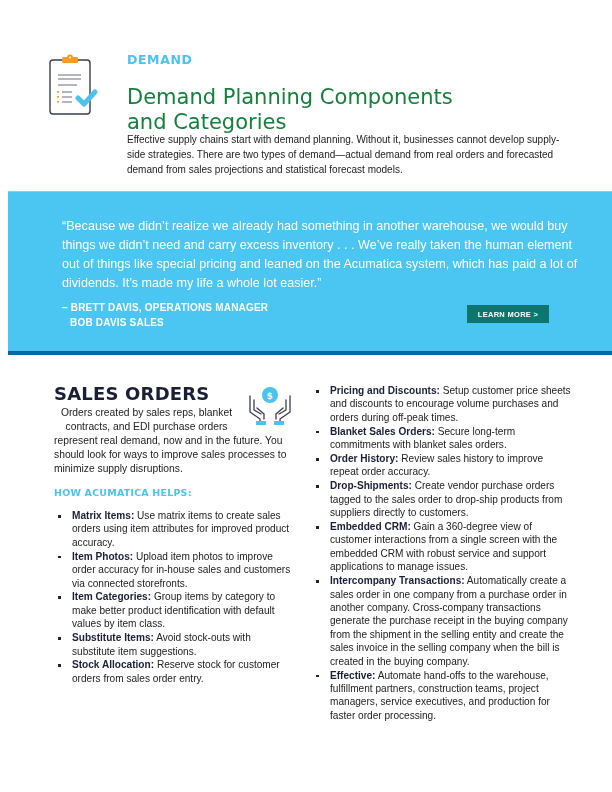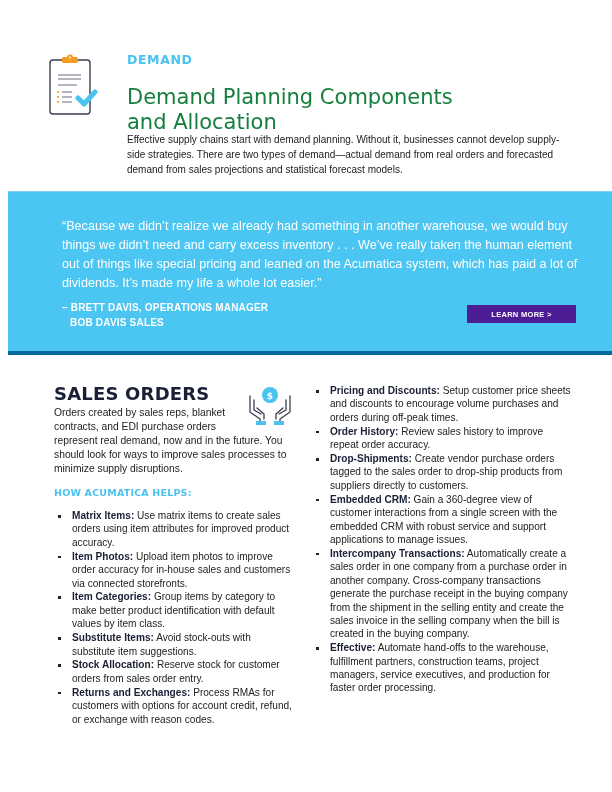--- a/index.html
+++ b/index.html
@@ -39,41 +39,41 @@
       position: absolute; left: 54px; top: 25px; width: 520px;
       color: #ffffff; font-size: 12.6px; line-height: 19px;
     }
     .quote-attrib {
       position: absolute; left: 54px; top: 108px;
       color: #ffffff; font-size: 10px; line-height: 15px; font-weight: bold;
       letter-spacing: 0.2px;
     }
     .quote-attrib .line2 { padding-left: 8px; display: block; }
     .learn-more {
-      position: absolute; left: 459px; top: 113px; width: 109px; height: 18px;
-      background: #4c1d95; color: #ffffff; border: none;
+      position: absolute; left: 459px; top: 113px; width: 82px; height: 18px;
+      background: #0f766e; color: #ffffff; border: none;
       font-family: "Liberation Sans", sans-serif;
       font-size: 7.5px; font-weight: bold; letter-spacing: 0.3px;
       display: flex; align-items: center; justify-content: center;
       cursor: pointer;
       text-align: center;
     }
     .sales-heading {
       position: absolute; left: 54px; top: 383px;
       font-family: "DejaVu Sans", sans-serif;
       font-size: 18px; font-weight: bold; color: #1a1f36; letter-spacing: 0.2px;
     }
     .hands-icon {
       position: absolute; left: 247px; top: 386px; width: 46px; height: 40px;
     }
     .sales-body {
       position: absolute; left: 54px; top: 406px; width: 235px;
       font-size: 10.3px; line-height: 14px; color: #222;
     }
-    .sales-body .narrow { display: block; width: 185px; }
+    .sales-body .narrow { display: block; width: 185px; text-align: center; }
     .how-heading {
       position: absolute; left: 54px; top: 487px;
       font-family: "DejaVu Sans", sans-serif;
       font-size: 9.5px; font-weight: bold; color: #4bc3ef; letter-spacing: 0.2px;
     }
     ul.bullets {
       position: absolute; list-style: none;
       font-size: 10.1px; line-height: 13.4px; color: #222;
     }
     ul.bullets li {
@@ -103,21 +103,21 @@
   <rect x="9" y="42" width="2" height="1.6" fill="#f59a23"></rect>
   <line x1="14" y1="43" x2="24" y2="43" stroke="#8a8f9c" stroke-width="1.3"></line>
   <rect x="9" y="47" width="2" height="1.6" fill="#f59a23"></rect>
   <line x1="14" y1="48" x2="24" y2="48" stroke="#8a8f9c" stroke-width="1.3"></line>
   <path d="M30 44 L36 50 L47 38" fill="none" stroke="#4bc3ef" stroke-width="5" stroke-linecap="round" stroke-linejoin="round"></path>
 </svg>
 
 <div class="kicker">DEMAND</div>
 <h1 class="title">
   <span>Demand Planning Components</span><br>
-  <span>and Allocation</span>
+  <span>and Categories</span>
 </h1>
 <p class="intro">Effective supply chains start with demand planning. Without it, businesses cannot develop supply-side strategies. There are two types of demand—actual demand from real orders and forecasted demand from sales projections and statistical forecast models.</p>
 
 <div class="quote-band">
   <p class="quote-text">“Because we didn’t realize we already had something in another warehouse, we would buy things we didn’t need and carry excess inventory . . . We’ve really taken the human element out of things like special pricing and leaned on the Acumatica system, which has paid a lot of dividends. It’s made my life a whole lot easier.”</p>
   <div class="quote-attrib">
     <span>– BRETT DAVIS, OPERATIONS MANAGER</span>
     <span class="line2">BOB DAVIS SALES</span>
   </div>
   <button class="learn-more">LEARN MORE &gt;</button>
@@ -140,23 +140,23 @@
 </p>
 
 <h3 class="how-heading">HOW ACUMATICA HELPS:</h3>
 
 <ul class="bullets left-list">
   <li><b>Matrix Items:</b><span> Use matrix items to create sales orders using item attributes for improved product accuracy.</span></li>
   <li><b>Item Photos:</b><span> Upload item photos to improve order accuracy for in-house sales and customers via connected storefronts.</span></li>
   <li><b>Item Categories:</b><span> Group items by category to make better product identification with default values by item class.</span></li>
   <li><b>Substitute Items:</b><span> Avoid stock-outs with substitute item suggestions.</span></li>
   <li><b>Stock Allocation:</b><span> Reserve stock for customer orders from sales order entry.</span></li>
-  <li><b>Returns and Exchanges:</b><span> Process RMAs for customers with options for account credit, refund, or exchange with reason codes.</span></li>
 </ul>
 
 <ul class="bullets right-list">
   <li><b>Pricing and Discounts:</b><span> Setup customer price sheets and discounts to encourage volume purchases and orders during off-peak times.</span></li>
+  <li><b>Blanket Sales Orders:</b><span> Secure long-term commitments with blanket sales orders.</span></li>
   <li><b>Order History:</b><span> Review sales history to improve repeat order accuracy.</span></li>
   <li><b>Drop-Shipments:</b><span> Create vendor purchase orders tagged to the sales order to drop-ship products from suppliers directly to customers.</span></li>
   <li><b>Embedded CRM:</b><span> Gain a 360-degree view of customer interactions from a single screen with the embedded CRM with robust service and support applications to manage issues.</span></li>
   <li><b>Intercompany Transactions:</b><span> Automatically create a sales order in one company from a purchase order in another company. Cross-company transactions generate the purchase receipt in the buying company from the shipment in the selling entity and create the sales invoice in the selling company when the bill is created in the buying company.</span></li>
   <li><b>Effective:</b><span> Automate hand-offs to the warehouse, fulfillment partners, construction teams, project managers, service executives, and production for faster order processing.</span></li>
 </ul>
 
 </body></html>

